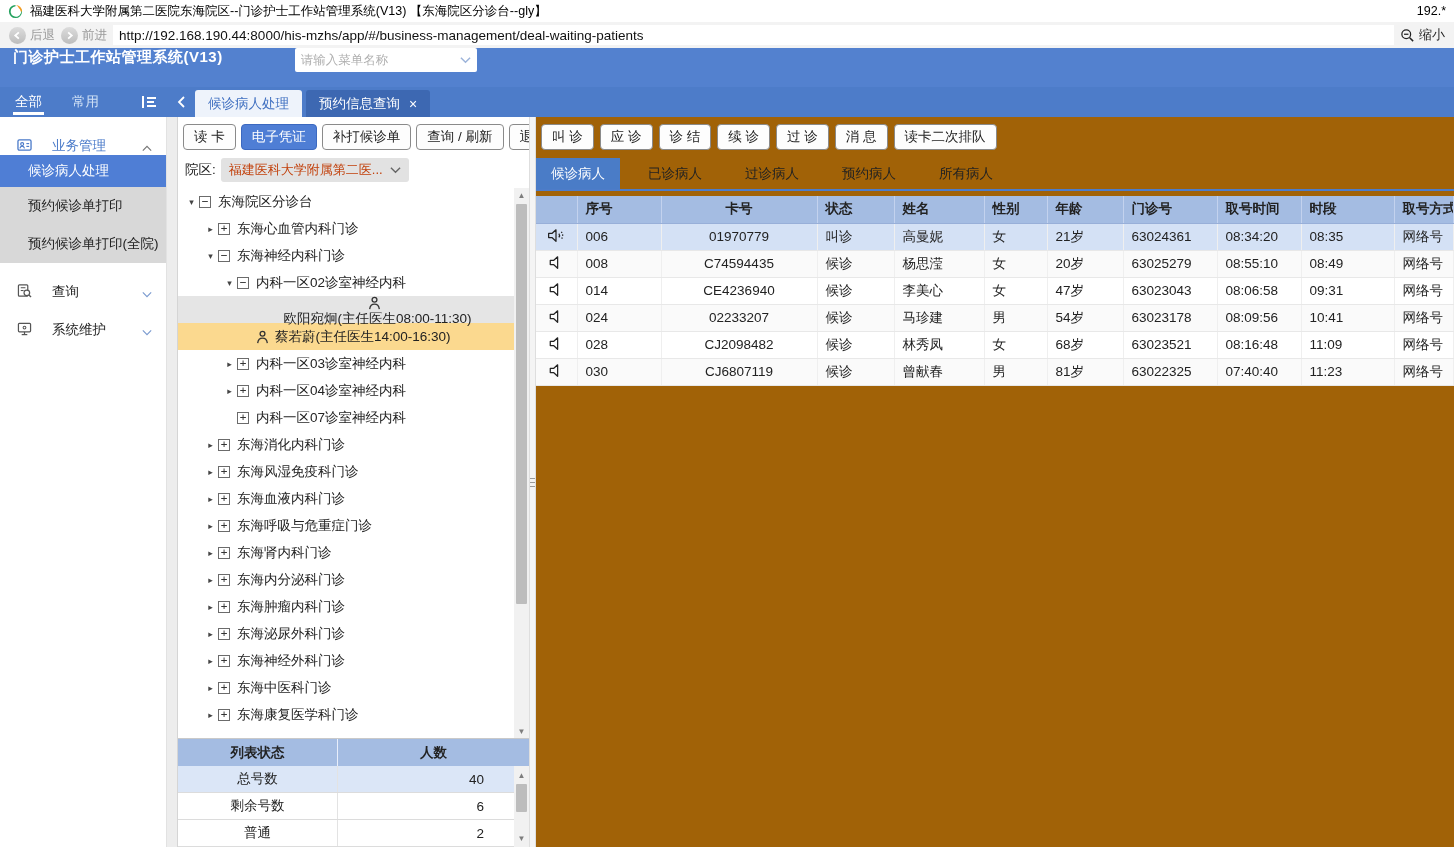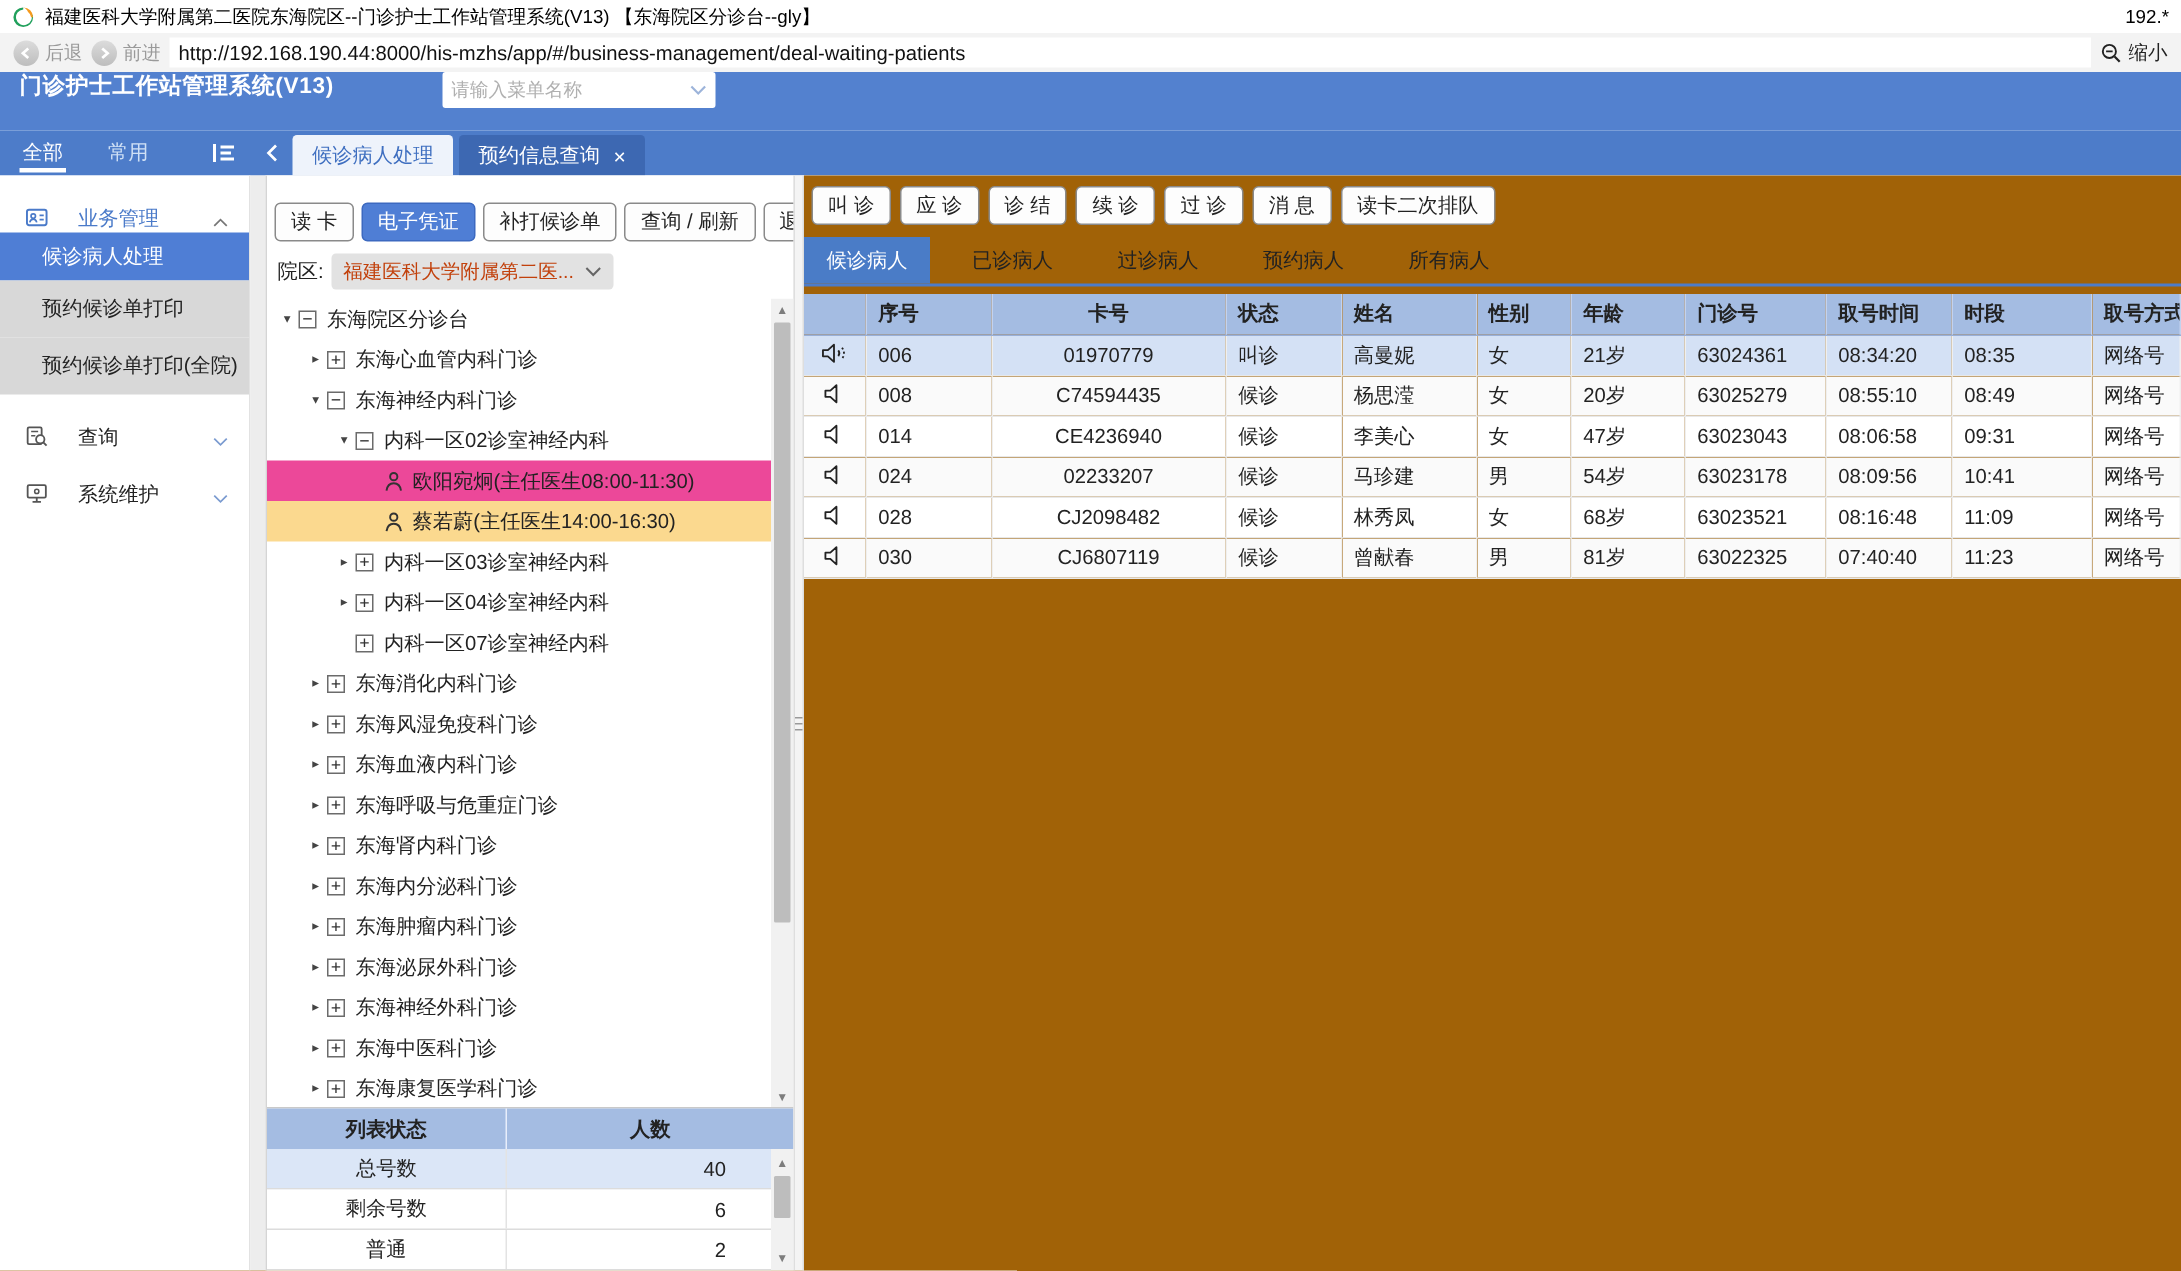--- a/index.html
+++ b/index.html
@@ -50,32 +50,32 @@
   .menu-group.accent .glabel { color:#4a7ac9; }
   .menu-group .chev { margin-left:auto; }
   .menu-item { height:38px; display:flex; align-items:center; padding-left:28px; background:#d8d8d8; font-size:13.5px; color:#222; cursor:pointer; }
   .menu-item.active { background:#4f7ed5; color:#fff; height:32px; }
 
   
   .main { flex:1; display:flex; background:#ededed; padding-left:10px; min-width:0; }
 
   
   .tree-panel { width:352px; flex-shrink:0; background:#fff; border-left:1px solid #d5d5d5; display:flex; flex-direction:column; }
-  .mid-toolbar { display:flex; gap:5px; padding:18px 5px 5px 5px; }
+  .mid-toolbar { display:flex; gap:5px; padding:7px 5px 5px 5px; }
   .btn { height:26px; padding:0 10px; background:#fdfdfd; border:1px solid #8a8a8a; border-radius:4px; font-size:13.5px;
          color:#222; display:flex; align-items:center; white-space:nowrap; cursor:pointer; font-family:inherit; }
   .btn.primary { background:#4f7ed5; border-color:#3c69c0; color:#fff; }
   .campus-row { display:flex; align-items:center; gap:5px; padding:3px 5px 6px 7px; }
   .campus-label { font-size:13.5px; }
   .campus-select { background:#e2e2e2; border-radius:3px; height:24px; display:flex; align-items:center; gap:7px; padding:0 8px; font-size:13px; color:#c2410c; cursor:pointer; }
 
   .tree-wrap { flex:1; display:flex; overflow:hidden; }
   .tree-list { flex:1; overflow:hidden; }
   .tree-row { height:27px; display:flex; align-items:center; font-size:13.5px; white-space:nowrap; cursor:pointer; }
-  .tree-row.hl-blue { background:#ec4899; }
+  .tree-row.hl-blue { background:#e5e5e5;flex-direction:column; }
   .tree-row.hl-orange { background:#fbd98f; }
   .tw { flex-shrink:0; }
   .arrow { width:15px; font-size:9px; color:#444; text-align:center; }
   .pmbox { width:12px; height:12px; border:1px solid #6b6b6b; background:#fff; font-size:11px; line-height:10px; text-align:center; color:#333; margin-right:7px; font-family:"DejaVu Sans Mono",monospace; }
   .person-ic { margin-right:6px; display:flex; }
   .vscroll { width:15px; background:#f1f1f1; position:relative; flex-shrink:0; }
   .vs-arrow { position:absolute; left:0; width:15px; height:14px; display:flex; align-items:center; justify-content:center; font-size:8px; color:#7d7d7d; }
   .vs-thumb { position:absolute; left:2px; width:11px; background:#bdbdbd; border-radius:1px; }
 
   

